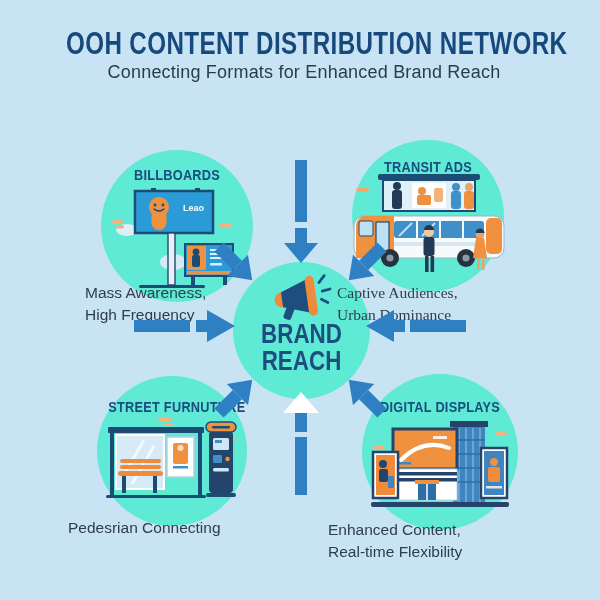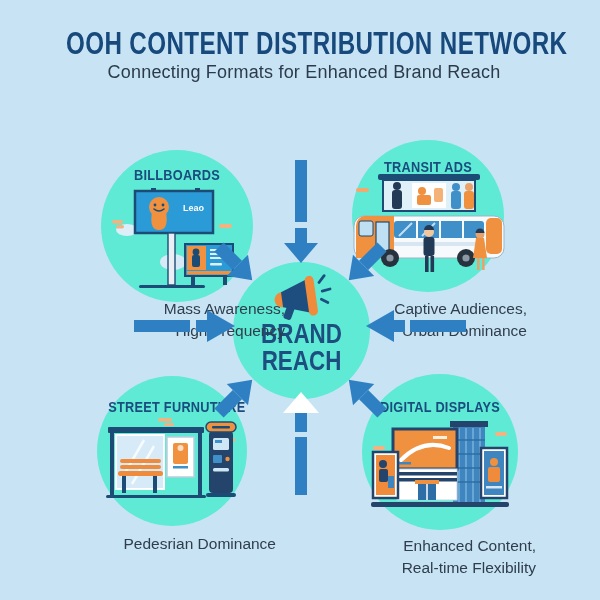--- a/index.html
+++ b/index.html
@@ -20,22 +20,22 @@
   .circle{
     position:absolute;border-radius:50%;background:#5eead4;z-index:2;
   }
   .node-label{
     position:absolute;left:0;width:100%;text-align:center;z-index:4;
     font-size:15px;font-weight:800;color:#1b4c7e;letter-spacing:.3px;
     transform:scaleX(.85);transform-origin:50% 50%;white-space:nowrap;
   }
   .node-illustration{position:absolute;z-index:3;}
   .caption{
-    position:absolute;text-align:right;z-index:3;
-    font-size:15.5px;color:#2f3d4c;line-height:1.4;margin-top:16px;
+    position:absolute;text-align:left;z-index:3;
+    font-size:15.5px;color:#2f3d4c;line-height:1.4;
   }
   .center-label{
     position:absolute;left:0;width:100%;text-align:center;z-index:4;
     font-size:28px;font-weight:800;color:#1d4e7f;line-height:.98;
     transform:scaleX(.8);transform-origin:50% 50%;
   }
   .arrows{position:absolute;top:0;left:0;z-index:5;pointer-events:none;}
 </style>
 </head>
 <body>
@@ -231,26 +231,26 @@
   <div class="center-label" style="top:58px;">
     <div>BRAND</div>
     <div>REACH</div>
   </div>
 </div>
 
 <div class="caption" style="left:85px;top:282px;width:200px;">
   <div>Mass Awareness,</div>
   <div>High Frequency</div>
 </div>
-<div class="caption" style="left:327px;top:282px;width:200px;">
+<div class="caption" style="left:337px;top:282px;width:200px;font-family:Liberation Serif, serif;">
   <div>Captive Audiences,</div>
   <div>Urban Dominance</div>
 </div>
 <div class="caption" style="left:68px;top:517px;width:208px;">
-  <div>Pedesrian Dominance</div>
+  <div>Pedesrian Connecting</div>
 </div>
 <div class="caption" style="left:328px;top:519px;width:208px;">
   <div>Enhanced Content,</div>
   <div>Real-time Flexibility</div>
 </div>
 
 <svg class="arrows" width="600" height="600">
   <g fill="#2f80c3">
     <g>
       <rect x="295" y="160" width="12" height="62"></rect>

